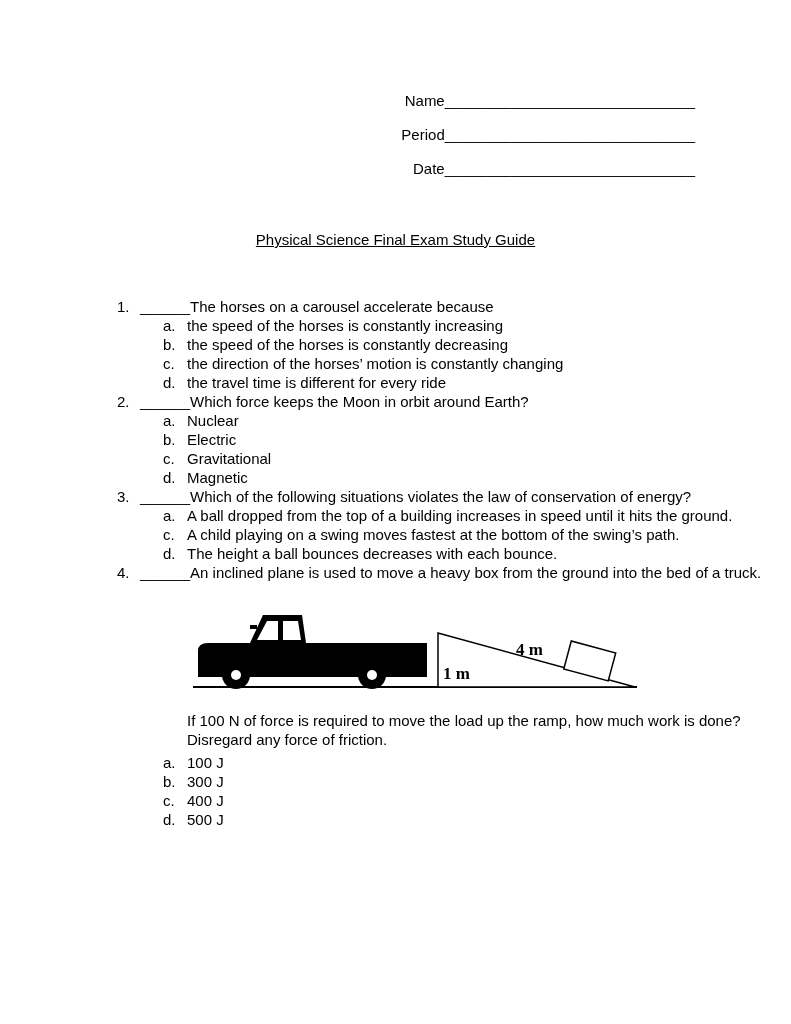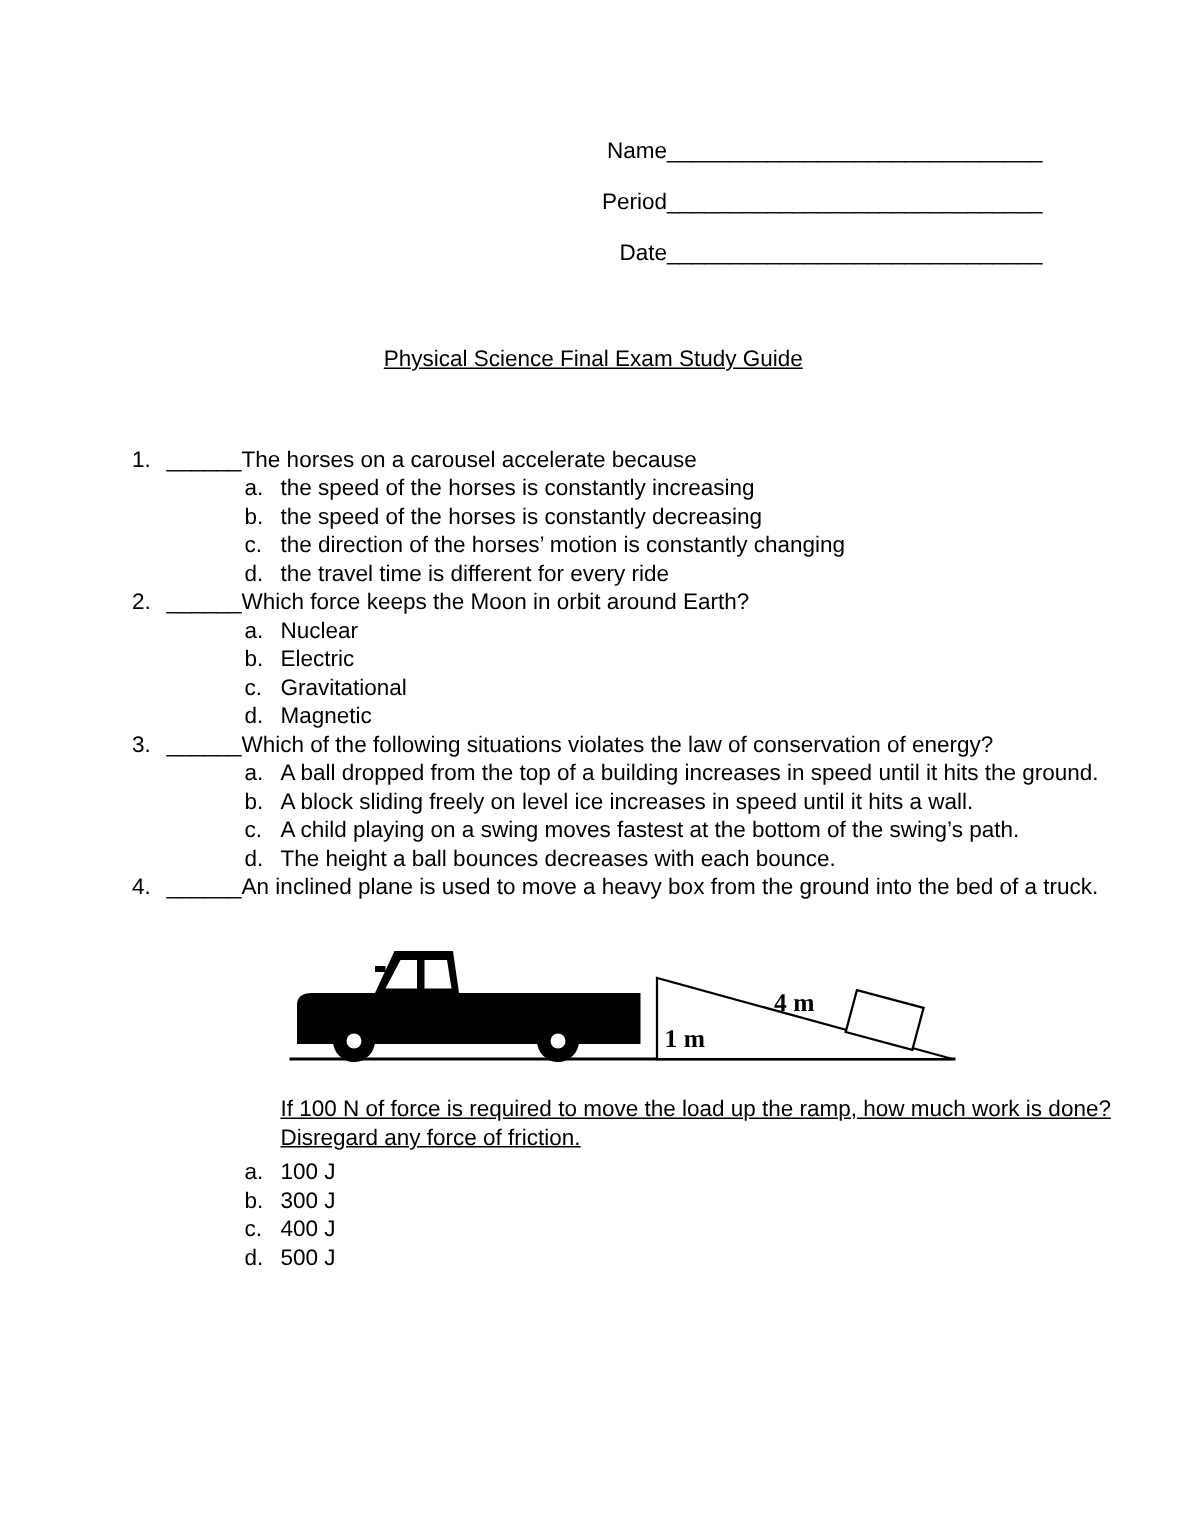--- a/index.html
+++ b/index.html
@@ -26,31 +26,31 @@
     text-align: center;
     font-size: 15px;
     font-weight: normal;
     text-decoration: underline;
     line-height: 19px;
   }
   .questions {
     margin-top: 48px;
     line-height: 19px;
   }
-  .q-line { padding-left: 88px; }
+  .q-line { padding-left: 117px; }
   .q-num { display: inline-block; width: 23px; }
   .choice { padding-left: 163px; }
   .c-letter { display: inline-block; width: 24px; }
   .figure-wrap {
     margin-top: 13px;
     margin-left: 190px;
     width: 452px;
     height: 102px;
   }
-  .prompt { padding-left: 187px; margin-top: 14px; text-decoration: underline; }
+  .prompt { padding-left: 187px; margin-top: 14px; }
   .q4-choices { margin-top: 4px; }
   .ramp-label {
     font-family: "Liberation Serif", serif;
     font-weight: bold;
     font-size: 17px;
   }
 </style>
 </head>
 <body>
 
@@ -84,21 +84,20 @@
       <div class="choice"><span class="c-letter">b.</span><span>Electric</span></div>
       <div class="choice"><span class="c-letter">c.</span><span>Gravitational</span></div>
       <div class="choice"><span class="c-letter">d.</span><span>Magnetic</span></div>
     </div>
 
     <div>
       <div class="q-line">
         <span class="q-num">3.</span><span>______</span><span>Which of the following situations violates the law of conservation of energy?</span>
       </div>
       <div class="choice"><span class="c-letter">a.</span><span>A ball dropped from the top of a building increases in speed until it hits the ground.</span></div>
-      <div class="choice"><span class="c-letter">b.</span><span>A block sliding freely on level ice increases in speed until it hits a wall.</span></div>
       <div class="choice"><span class="c-letter">c.</span><span>A child playing on a swing moves fastest at the bottom of the swing’s path.</span></div>
       <div class="choice"><span class="c-letter">d.</span><span>The height a ball bounces decreases with each bounce.</span></div>
     </div>
 
     <div>
       <div class="q-line">
         <span class="q-num">4.</span><span>______</span><span>An inclined plane is used to move a heavy box from the ground into the bed of a truck.</span>
       </div>
 
       <div class="figure-wrap">

